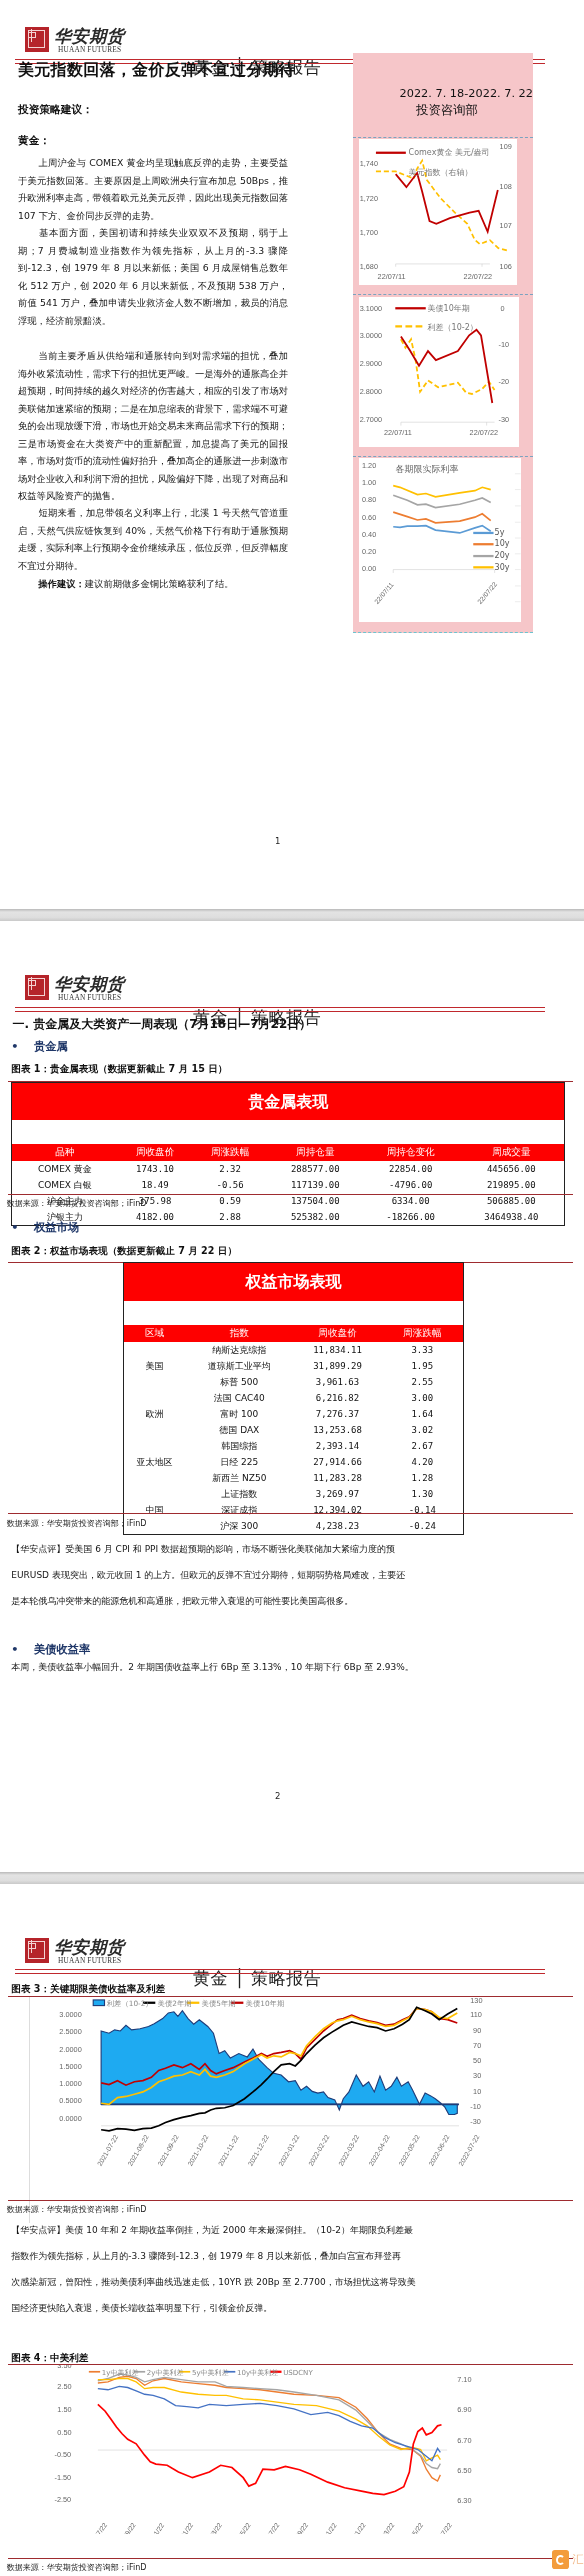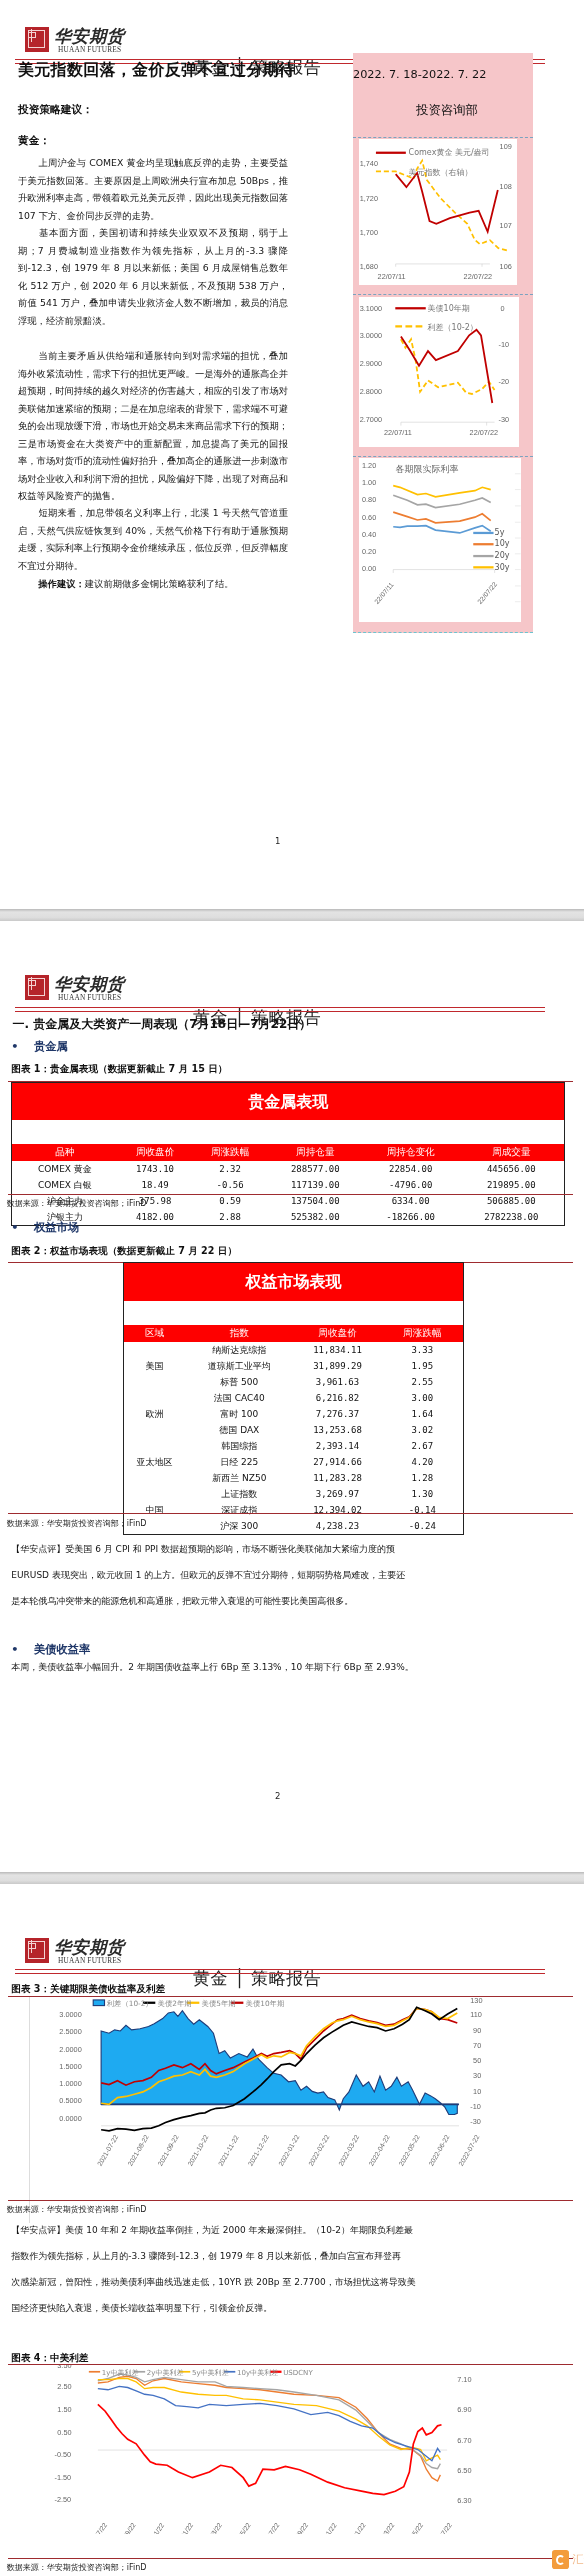--- a/index.html
+++ b/index.html
@@ -19,21 +19,21 @@
   .logo-en { position: absolute; left: 58px; top: 45px; font-family: "Liberation Serif", serif; font-size: 7.3px; color: #333; letter-spacing: 0.2px; }
   .hdr-title { position: absolute; left: 193px; top: 29px; font-size: 17px; color: #222; letter-spacing: 0.6px; margin-top: 27px; }
   .hdr-rule { position: absolute; left: 14.7px; top: 59px; width: 530px; height: 5.1px;
               border-top: 1.7px solid #c0282d; border-bottom: 1.7px solid #c0282d; }
   
   .title { position: absolute; left: 18px; top: 60px; font-size: 16px; font-weight: bold; color: #111; letter-spacing: 0.3px; }
   .h-bold { position: absolute; font-weight: bold; font-size: 10.7px; }
   .para { position: absolute; left: 18px; width: 270px; font-size: 9.3px; line-height: 17.5px; text-align: justify; color: #151515; }
   .para .ind { display: inline-block; width: 20.3px; }
   .sidebar { position: absolute; left: 353px; top: 53px; width: 180px; height: 580px; background: #f6c6c9; }
-  .sb-date { position: absolute; left: 0; width: 180px; top: 15px; text-align: left; font-size: 11.3px; color: #111; }
+  .sb-date { position: absolute; left: 0; width: 180px; top: 34px; text-align: right; font-size: 11.3px; color: #111; }
   .sb-dept { position: absolute; left: 0; width: 188px; top: 49px; text-align: center; font-size: 12.4px; color: #111; }
   .sb-chart { position: absolute; background: #fff; }
   .sb-dotsep { position: absolute; left: 0; width: 180px; border-top: 0.6px dashed #7aa3c0; }
   .axis-t { position: absolute; font-size: 7.3px; color: #666; font-family: "Liberation Sans", sans-serif; }
   .leg-t { position: absolute; font-size: 8px; color: #777; }
   .pagenum { position: absolute; font-size: 8.5px; color: #222; }
   
   .sec-h { position: absolute; left: 20.3px; font-size: 12px; font-weight: bold; color: #111; }
   .bullet-h { position: absolute; left: 11.3px; font-size: 11.3px; font-weight: bold; color: #1f3768; }
   .bullet-h .dot { display: inline-block; width: 22.6px; }
@@ -232,21 +232,21 @@
             <td>137504.00</td>
             <td>6334.00</td>
             <td>506885.00</td>
         </tr>
         <tr>
           <td class="cn">沪银主力</td>
             <td>4182.00</td>
             <td>2.88</td>
             <td>525382.00</td>
             <td>-18266.00</td>
-            <td>2782238.00</td>
+            <td>3464938.40</td>
         </tr>
       </tbody>
     </table>
   </div>
   <div class="fig-rule" style="top:273px;"></div>
   <div class="src" style="top:277px;">数据来源：华安期货投资咨询部；iFinD</div>
 
   <div class="bullet-h" style="top:299px;"><span class="dot">•</span><span>权益市场</span></div>
   <div class="fig-cap" style="top:324px;">图表 2：权益市场表现（数据更新截止 7 月 22 日）</div>
   <div class="fig-rule" style="top:341px;"></div>

